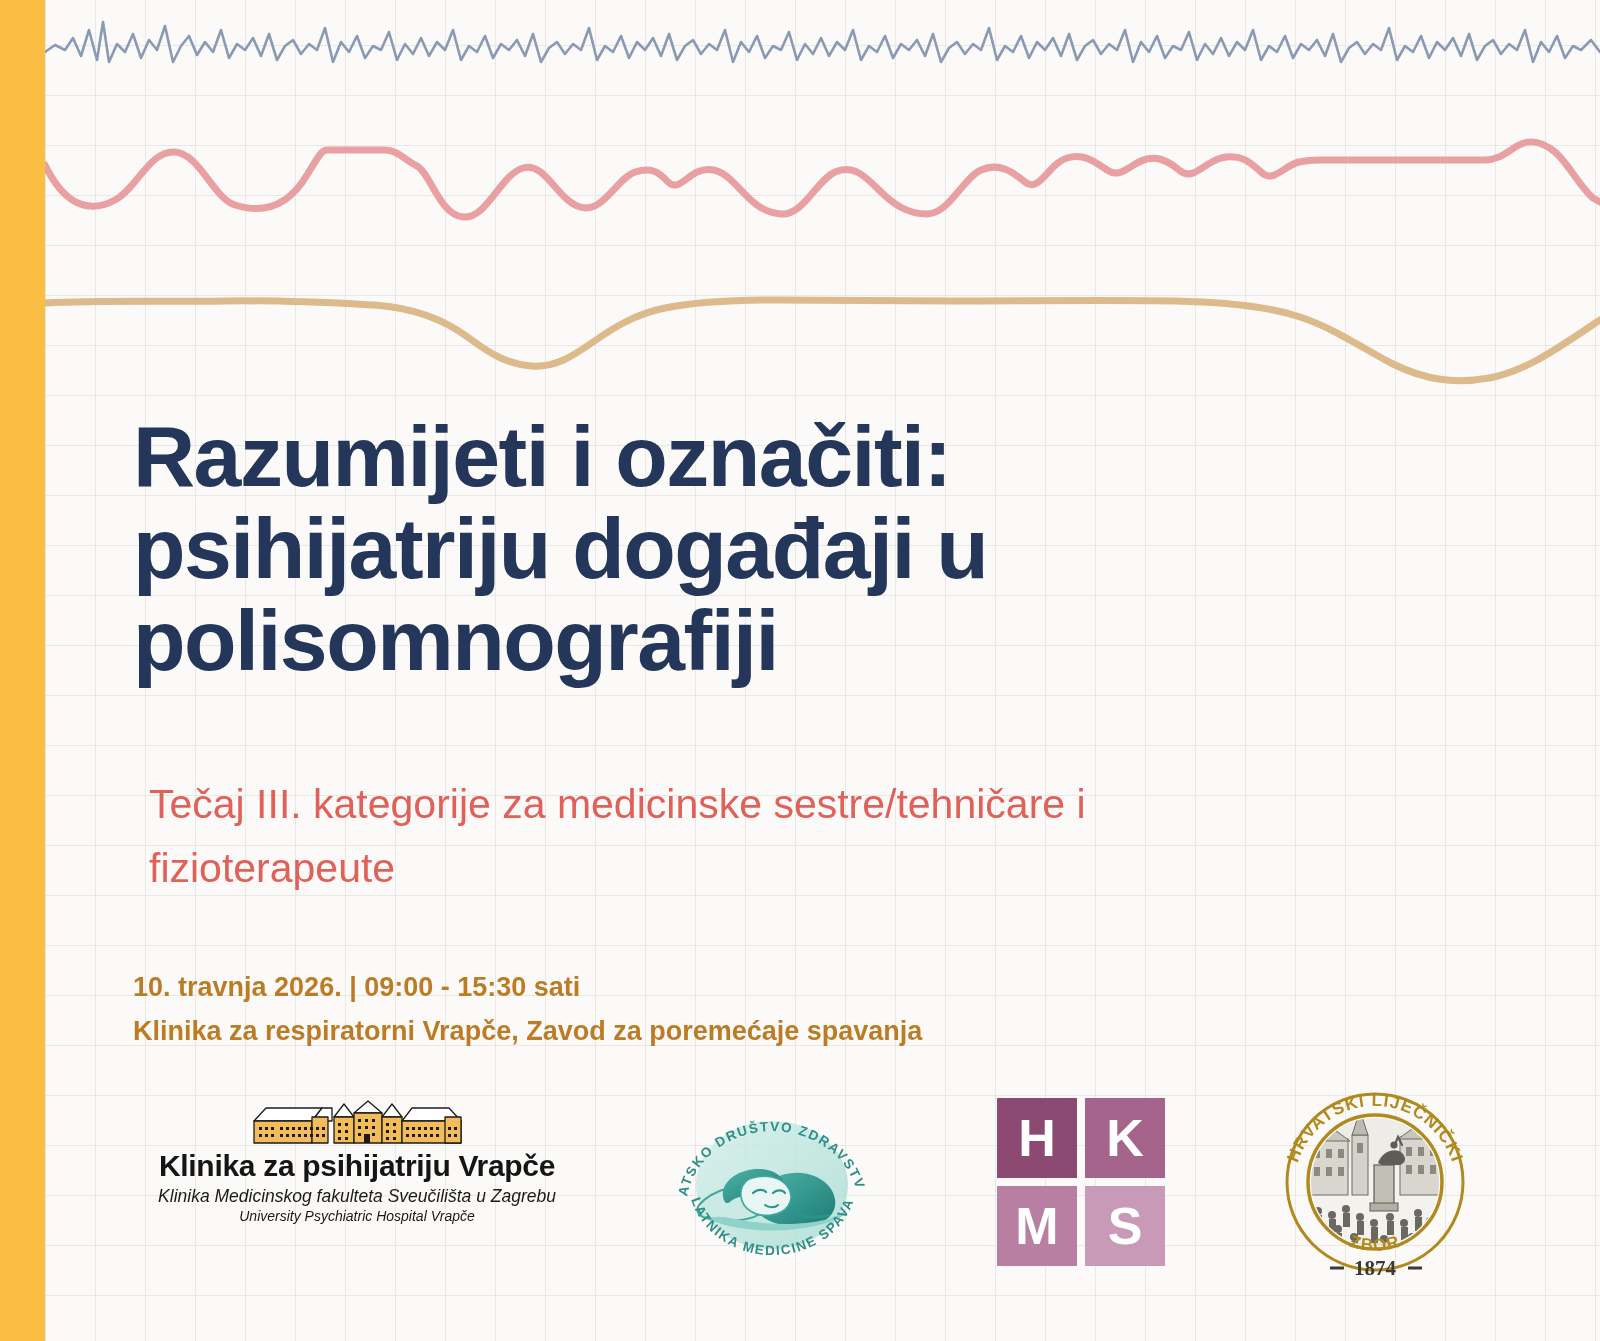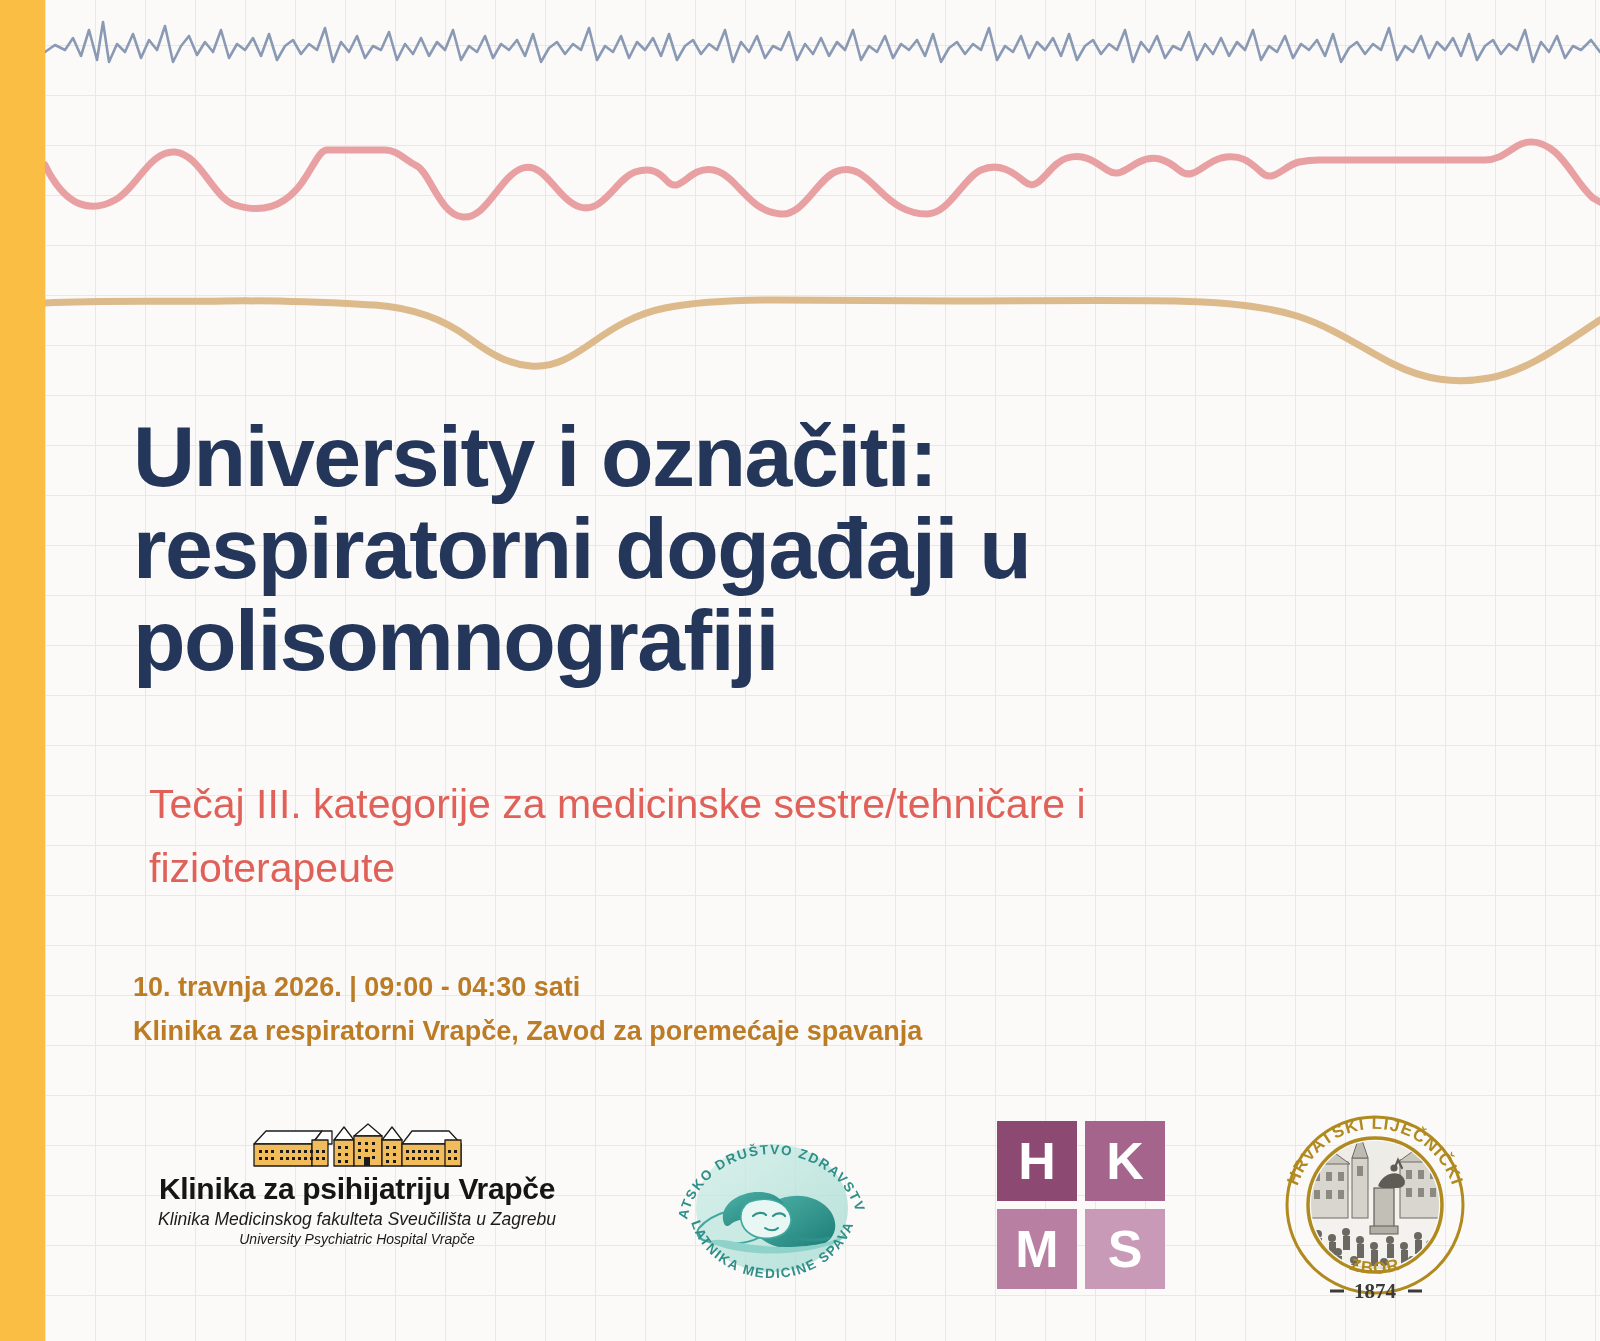--- a/index.html
+++ b/index.html
@@ -79,21 +79,21 @@
   #venue-line{
     position:absolute;left:133px;top:1016px;
     font-size:27px;font-weight:bold;
     color:#BC7C26;
     letter-spacing:0px;
     white-space:nowrap;
   }
 
   
   #logo-strip{
-    position:absolute;left:0;top:1108px;
+    position:absolute;left:0;top:1085px;
     width:1600px;height:200px;
   }
 
   
   #logo-vrapce{
     position:absolute;left:122px;top:10px;
     width:470px;text-align:center;
   }
   #vrapce-building{display:block;margin:0 auto;}
   #vrapce-name{
@@ -195,25 +195,25 @@
            C980,301 1060,300 1130,301
            C1180,302 1220,306 1252,316
            C1290,328 1320,350 1348,364
            C1380,380 1410,384 1444,378
            C1478,372 1510,350 1540,330 L1555,320"></path>
     </svg>
   </div>
 
   <div id="content">
 
-    <h1 id="title">University i označiti: respiratorni događaji u polisomnografiji</h1>
+    <h1 id="title">Razumijeti i označiti: psihijatriju događaji u polisomnografiji</h1>
 
     <p id="subtitle">Tečaj III. kategorije za medicinske sestre/tehničare i fizioterapeute</p>
 
-    <div id="date-line">10. travnja 2026. | 09:00 - 04:30 sati</div>
+    <div id="date-line">10. travnja 2026. | 09:00 - 15:30 sati</div>
     <div id="venue-line">Klinika za respiratorni Vrapče, Zavod za poremećaje spavanja</div>
 
     <div id="logo-strip">
 
       <div id="logo-vrapce">
         <svg id="vrapce-building" width="215" height="52" viewBox="0 0 215 52" xmlns="http://www.w3.org/2000/svg">
           <g stroke="#1b1b1b" stroke-width="1.3" stroke-linejoin="round">
 
             <polygon points="4,26 16,13 72,13 62,26" fill="#ffffff"></polygon>
 

